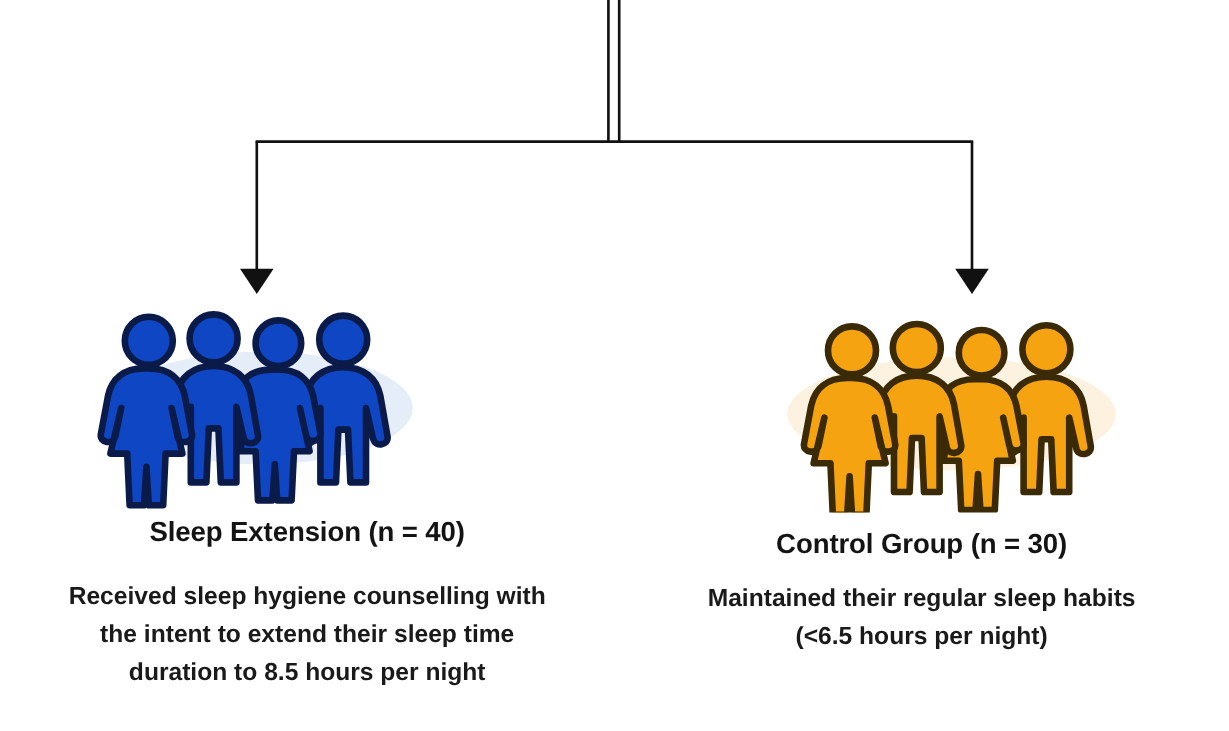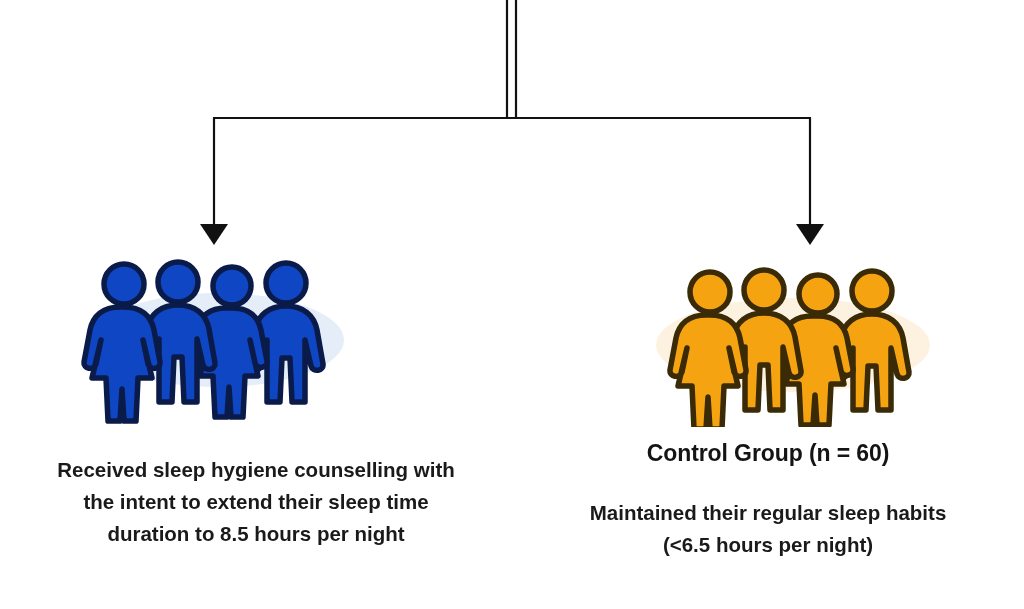--- a/index.html
+++ b/index.html
@@ -78,21 +78,21 @@
 
   #caption-intervention { top: 178px; }
   #caption-intervention .group-desc {
     width: 420px;
     margin-top: 24px;
   }
 
   #caption-control { top: 188px; }
   #caption-control .group-desc {
     width: 360px;
-    margin-top: 30px;
+    margin-top: 16px;
   }
 </style>
 </head>
 <body style="background: rgb(255, 255, 255);">
 
 <div id="diagram-root">
 
   <svg id="connector-layer" viewBox="0 0 1024 609" width="1024" height="609">
     <g fill="none" stroke="#111111" stroke-width="2.2" stroke-linecap="butt">
 
@@ -155,20 +155,21 @@
                      l 9 38 l -14 0 l -2 43 l -12 0 l -2 -32 l -2 32 l -12 0
                      l -2 -43 l -14 0 l 9 -38 l -5 24
                      c -2 7 -13 5 -12 -2 l 6 -32
                      c 3 -14 13 -23 30 -23 z"></path>
           </g>
         </g>
       </svg>
     </div>
 
     <div class="group-caption" id="caption-intervention">
+      <div class="group-title">Sleep Extension (n = 40)</div>
       <div class="group-desc">Received sleep hygiene counselling with the intent to extend their sleep time duration to 8.5 hours per night</div>
     </div>
   </div>
 
   <div class="group-block" id="group-control">
 
     <div class="figure-stage">
       <svg width="512" height="175" viewBox="0 0 512 175">
         <ellipse cx="281" cy="93" rx="137" ry="47" fill="#fdf2e0"></ellipse>
         <g stroke="#3a2a06" stroke-width="5.5" stroke-linejoin="round" stroke-linecap="round" fill="#f5a310">
@@ -212,18 +213,18 @@
                      l 9 38 l -14 0 l -2 43 l -12 0 l -2 -32 l -2 32 l -12 0
                      l -2 -43 l -14 0 l 9 -38 l -5 24
                      c -2 7 -13 5 -12 -2 l 6 -32
                      c 3 -14 13 -23 30 -23 z"></path>
           </g>
         </g>
       </svg>
     </div>
 
     <div class="group-caption" id="caption-control">
-      <div class="group-title">Control Group (n = 60)</div>
+      <div class="group-title">Control Group (n = 30)</div>
       <div class="group-desc">Maintained their regular sleep habits (&lt;6.5 hours per night)</div>
     </div>
   </div>
 
 </div>
 
 </body></html>

